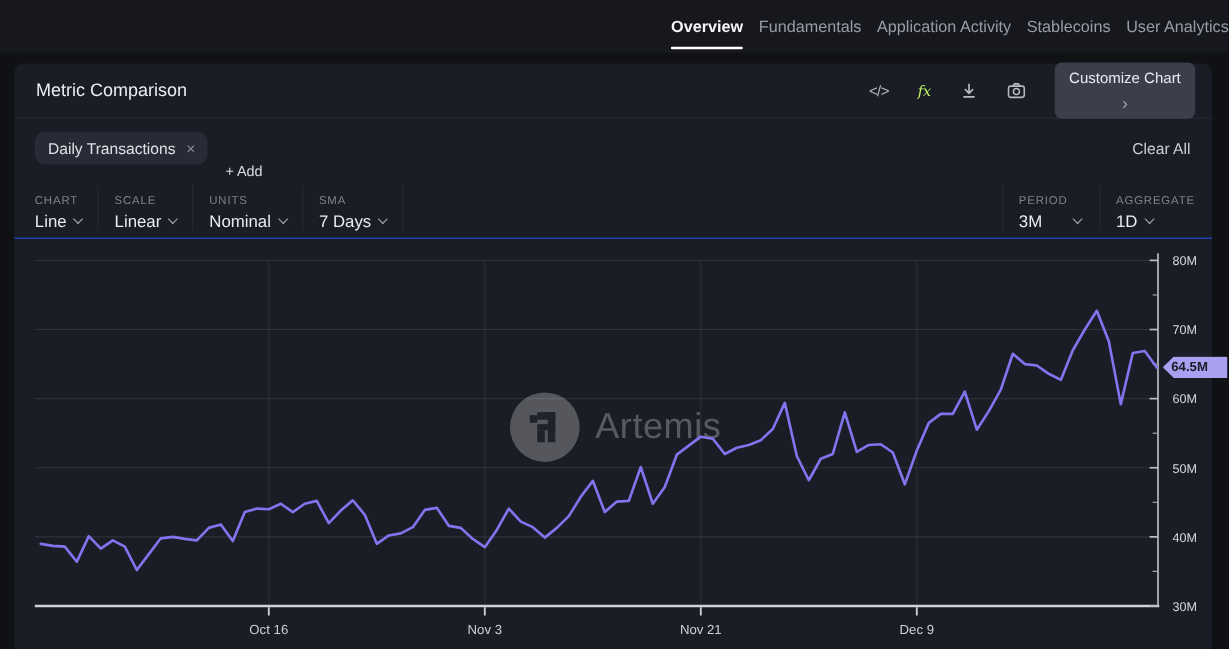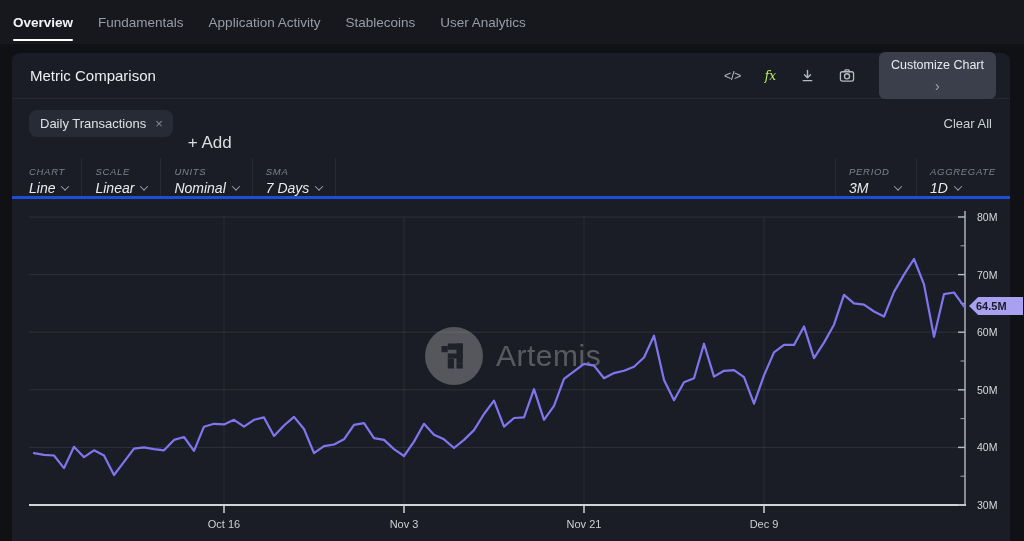--- a/index.html
+++ b/index.html
@@ -1,21 +1,21 @@
 <!DOCTYPE html>
 <html><head>
 <meta charset="utf-8">
 <style>
   * { margin:0; padding:0; box-sizing:border-box; }
   html,body { width:1024px; height:541px; overflow:hidden; background:#0f1115;
     font-family:"Liberation Sans", sans-serif; }
 
   
   .topnav { height:44px; background:#16181d; display:flex; align-items:stretch;
-    padding-left:13px; gap:25px; }
+    padding-left:13px; gap:13px;justify-content:flex-end; }
   .tab { position:relative; display:flex; align-items:center; font-size:13.5px;
     color:#979da7; cursor:pointer; white-space:nowrap; }
   .tab.active { color:#f4f5f7; font-weight:700; }
   .tab.active::after { content:""; position:absolute; left:0; right:0; bottom:3px;
     height:2.5px; background:#ffffff; border-radius:2px; }
 
   
   .card { position:absolute; left:12px; top:53px; width:998px; height:488px;
     background:#1a1d25; border-radius:8px 8px 0 0; }
 
@@ -30,26 +30,26 @@
   .customize-btn { display:flex; align-items:center; gap:7px; background:#3a3f4b;
     border:none; border-radius:6px; padding:6px 12px; font-size:12.5px; color:#e9ebef;
     font-family:inherit; cursor:pointer;flex-direction:column; }
   .customize-btn .chev { color:#a4a9b2; font-size:14px; line-height:1; }
 
   
   .filter-row { height:48px; display:flex; align-items:center; padding:0 18px 0 17px; }
   .metric-tag { display:flex; align-items:center; gap:9px; background:#272b35;
     border-radius:8px; padding:6px 10px 6px 11px; font-size:13px; color:#dde0e6; cursor:default; }
   .metric-tag .x { color:#878c96; font-size:13px; cursor:pointer; }
-  .add-btn { margin-left:15px; font-size:17px; color:#d9dce2; cursor:pointer;margin-top:40px; }
+  .add-btn { margin-left:15px; font-size:12px; color:#d9dce2; cursor:pointer;margin-top:40px; }
   .clear-btn { margin-left:auto; font-size:13px; color:#ccd0d6; cursor:pointer; }
 
   
-  .controls-row { height:52px; display:flex; align-items:flex-end;
-    border-bottom:3px solid #1d4ed8;font-style:italic; }
+  .controls-row { height:52px; display:flex; align-items:center;
+    border-bottom:1px solid #1d4ed8; }
   .ctrl { padding:8px 13px 0 13px; border-right:1px solid #262a33; min-width:66px; }
   .ctrl:first-child { padding-left:17px; }
   .ctrl-label { font-size:9.5px; letter-spacing:.7px; color:#7d838d; }
   .ctrl-value { margin-top:3px; display:flex; align-items:center; gap:7px;
     font-size:14px; color:#e9ebee; cursor:pointer; }
   .caret { width:6px; height:6px; border-right:1.6px solid #9aa0aa;
     border-bottom:1.6px solid #9aa0aa; transform:rotate(45deg) translate(-1px,-1px); }
   .ctrl-spacer { flex:1; }
   .ctrl.right { border-left:1px solid #262a33; border-right:none; }
   .ctrl.period { width:81px; }

